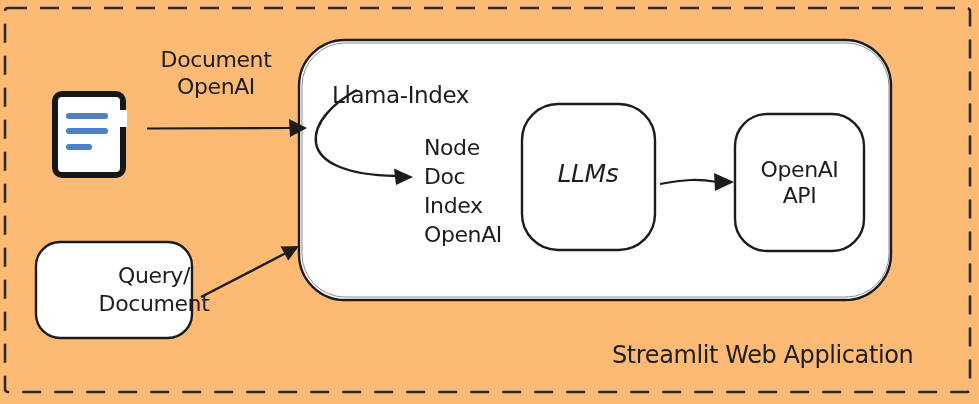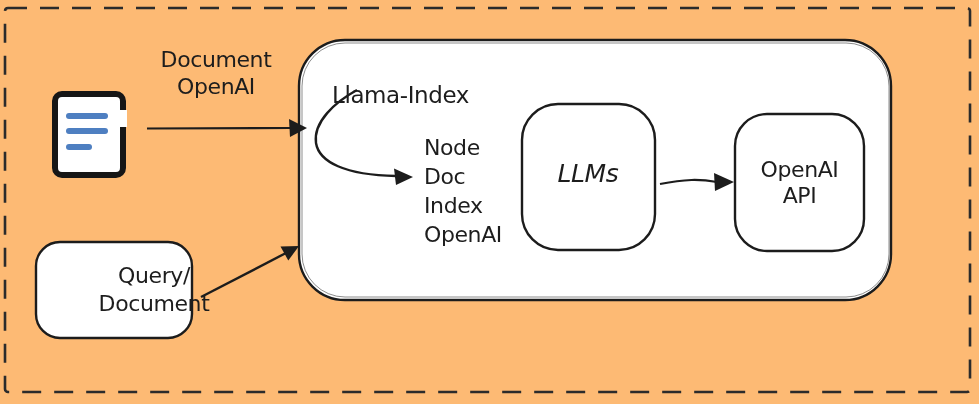--- a/index.html
+++ b/index.html
@@ -134,14 +134,15 @@
   <div class="label centered-box" id="openai-label-box">
     <div>OpenAI</div>
     <div>API</div>
   </div>
 
   <div class="label centered-box" id="query-label-box">
     <div>Query/</div>
     <div>Document</div>
   </div>
 
+  <div class="label" id="app-caption-label">Streamlit Web Application</div>
 
 </div>
 
 </body></html>

